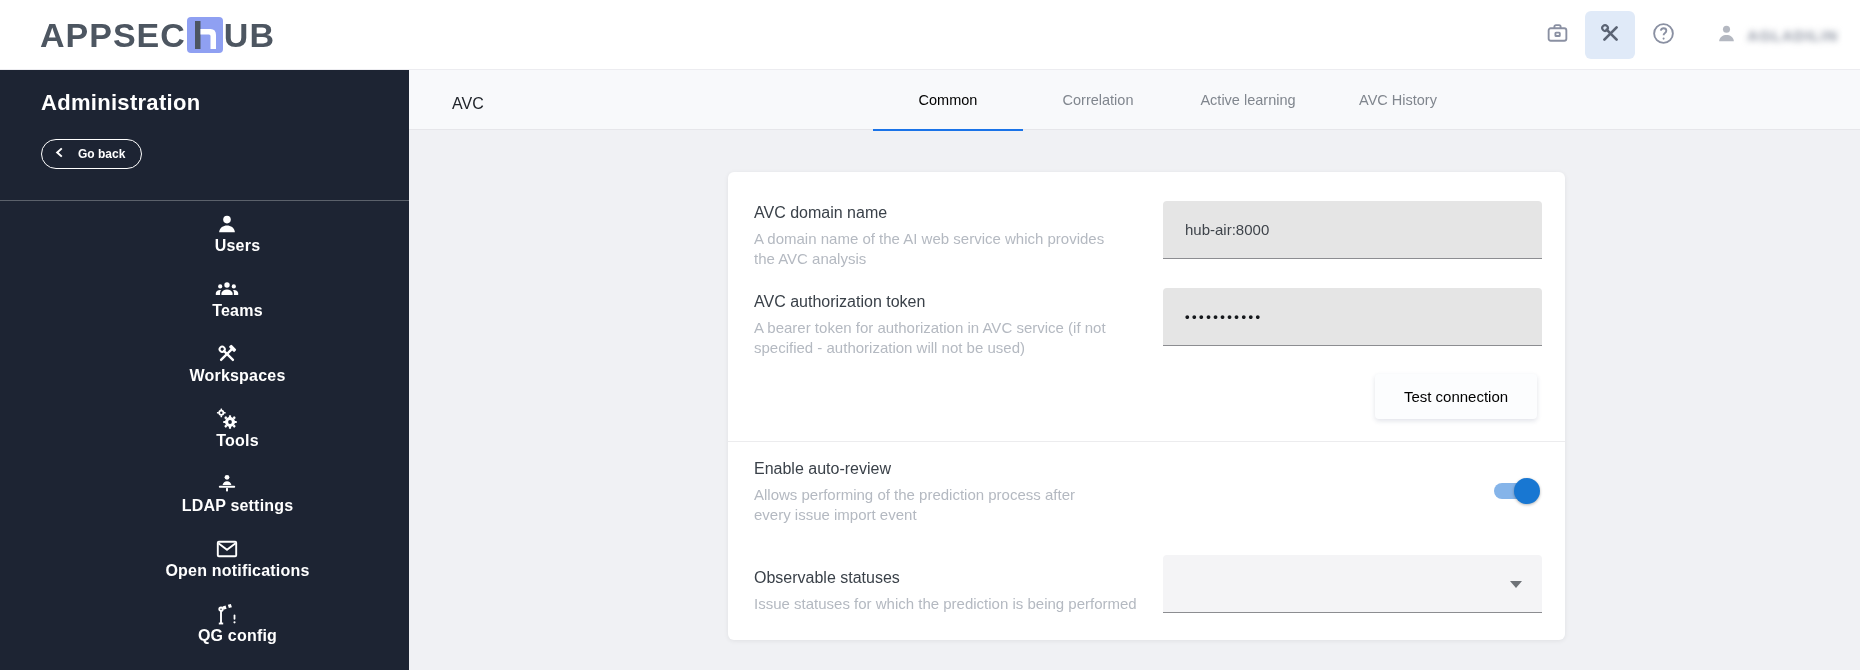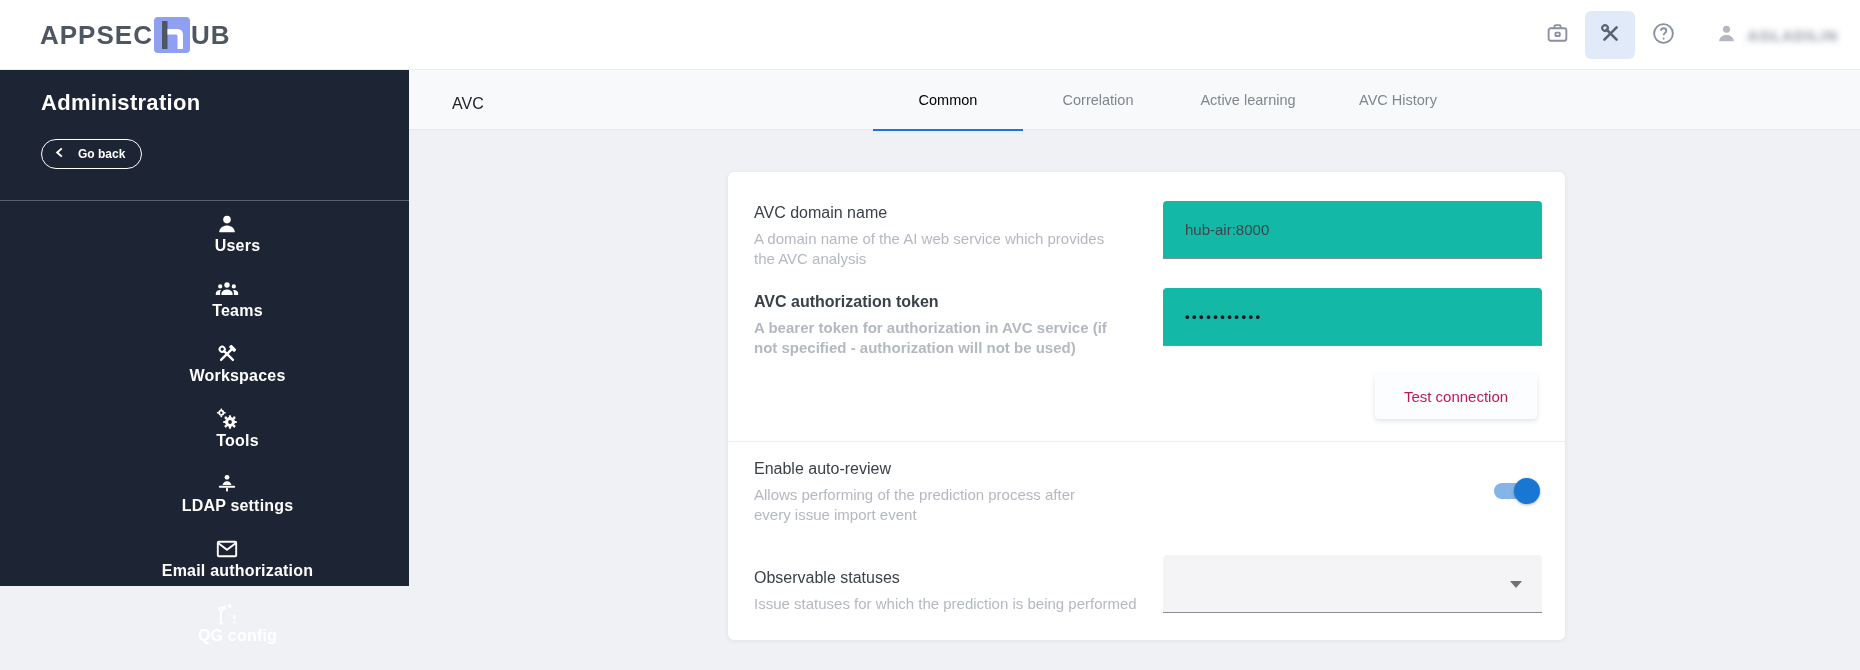--- a/index.html
+++ b/index.html
@@ -3,32 +3,32 @@
 <meta charset="utf-8">
 <style>
   * { margin:0; padding:0; box-sizing:border-box; }
   html,body { width:1860px; height:670px; }
   body { font-family:"Liberation Sans", sans-serif; background:#f0f1f4; overflow:hidden; }
   .app { position:relative; width:1860px; height:670px; }
 
   
   .topbar { position:absolute; left:0; top:0; width:1860px; height:70px; background:#ffffff; border-bottom:1px solid #ececf0; z-index:5; }
   .logo { position:absolute; left:40px; top:0; height:70px; display:flex; align-items:center; }
-  .logo-text { font-size:26px; font-weight:700; color:#4d5661; letter-spacing:1px; }
+  .logo-text { font-size:34px; font-weight:700; color:#4d5661; letter-spacing:1px; }
   .logo-h { display:inline-flex; width:36px; height:36px; margin:0 1px; vertical-align:-6px; }
   .top-actions { position:absolute; right:22px; top:0; height:70px; display:flex; align-items:center; }
   .icon-btn { width:44px; height:44px; display:flex; align-items:center; justify-content:center; color:#8a90a2; border-radius:6px; cursor:pointer; }
   .icon-btn.active { background:#e0eaf8; color:#5b6474; width:50px; height:48px; margin:0 6px; }
   .icon-btn svg { width:25px; height:25px; }
   .account { display:flex; align-items:center; margin-left:30px; }
   .account svg { width:23px; height:23px; color:#b4b8c1; }
   .account-name { margin-left:9px; font-size:15px; font-weight:700; color:#9096a4; letter-spacing:1px; filter:blur(3px); }
 
   
-  .sidebar { position:absolute; left:0; top:70px; width:409px; height:516px; background:#1d2433; color:#fff; }
+  .sidebar { position:absolute; left:0; top:70px; width:409px; height:600px; background:#1d2433; color:#fff; }
   .sidebar-title { margin:20px 0 0 41px; font-size:22px; font-weight:700; letter-spacing:.3px; }
   .goback { position:absolute; left:41px; top:69px; height:30px; padding:0 16px 0 12px; display:flex; align-items:center; gap:13px;
             border:1px solid #ffffff; border-radius:15px; background:transparent; color:#fff; font-size:12px; font-weight:700; cursor:pointer; font-family:inherit; }
   .goback svg { width:11px; height:11px; }
   .side-divider { position:absolute; left:0; top:130px; width:409px; height:1px; background:rgba(255,255,255,.28); }
   .nav { position:absolute; left:0; top:141px; width:409px; }
   .nav-item { height:65px; display:flex; align-items:center; padding-left:45px; cursor:pointer;flex-direction:column; }
   .nav-icon { width:26px; height:26px; display:flex; align-items:center; justify-content:center; color:#fff; }
   .nav-icon svg { width:24px; height:24px; }
   .nav-label { margin-left:21px; font-size:16px; font-weight:600; letter-spacing:.2px; }
@@ -41,31 +41,31 @@
   .tab { width:150px; height:60px; display:flex; align-items:center; justify-content:center; font-size:14.5px; color:#80868e; cursor:pointer; position:relative; }
   .tab.active { color:#000000; }
   .tab.active::after { content:""; position:absolute; left:0; bottom:-1px; width:150px; height:2px; background:#1a73e8; }
 
   
   .card { position:absolute; left:319px; top:102px; width:837px; height:468px; background:#ffffff; border-radius:6px; box-shadow:0 1px 5px rgba(0,0,0,.07); }
   .field-label { font-size:16px; color:#3a4149; }
   .field-desc { margin-top:7px; font-size:15px; line-height:1.35; color:#b4b9c1; }
   .labelblock { position:absolute; left:26px; }
   .lb-domain { top:32px; width:352px; }
-  .lb-token  { top:121px; width:362px;font-weight:bold; }
+  .lb-token  { top:121px; width:362px; }
   .lb-autoreview { top:288px; width:335px; }
   .lb-observable { top:397px; width:420px; }
 
-  .filled-input { position:absolute; left:435px; width:379px; height:58px; background:#14b8a6; border:none; border-bottom:1px solid #8c8d91;
+  .filled-input { position:absolute; left:435px; width:379px; height:58px; background:#e5e5e5; border:none; border-bottom:1px solid #8c8d91;
                   border-radius:4px 4px 0 0; font-family:inherit; font-size:15px; color:#3f444b; padding:0 14px 0 22px; outline:none; }
   .in-domain { top:29px; }
   .in-token  { top:116px; letter-spacing:2.5px; font-size:13px; font-weight:700; color:#15181c; }
 
   .test-btn { position:absolute; left:647px; top:202px; width:162px; height:45px; background:#fcfdfe; border:none; border-radius:4px;
-              box-shadow:0 2px 5px rgba(40,60,100,.14); font-family:inherit; font-size:15px; color:#be185d; cursor:pointer; }
+              box-shadow:0 2px 5px rgba(40,60,100,.14); font-family:inherit; font-size:15px; color:#000000; cursor:pointer; }
 
   .card-divider { position:absolute; left:0; top:269px; width:837px; height:1px; background:#ececee; }
 
   .toggle { position:absolute; left:766px; top:311px; width:42px; height:16px; border-radius:8px; background:#c6c9ce; cursor:pointer; }
   .toggle .thumb { position:absolute; left:-4px; top:-5px; width:26px; height:26px; border-radius:50%; background:#9ea2a8; box-shadow:0 1px 3px rgba(0,0,0,.3); }
   .toggle.on { background:#85b4e9; }
   .toggle.on .thumb { left:auto; right:-4px; background:#1877d2; }
 
   .select { position:absolute; left:435px; top:383px; width:379px; height:58px; background:#f4f4f6; border-bottom:1px solid #8c8d91;
             border-radius:4px 4px 0 0; display:flex; align-items:center; cursor:pointer; }
@@ -221,21 +221,21 @@
         </span>
         <span class="nav-label">LDAP settings</span>
       </div>
       <div class="nav-item">
         <span class="nav-icon">
           <svg viewBox="0 0 24 24" fill="none" stroke="currentColor" stroke-width="1.9">
               <rect x="2.8" y="4.8" width="18.4" height="14.4" rx="1"></rect>
               <path d="M3.4 6.2 12 12.8l8.6-6.6"></path>
             </svg>
         </span>
-        <span class="nav-label">Email authorization</span>
+        <span class="nav-label">Open notifications</span>
       </div>
       <div class="nav-item">
         <span class="nav-icon">
           <svg viewBox="0 0 24 24" fill="none" stroke="currentColor" stroke-width="1.9">
               <path d="M6 21.5V9"></path>
               <path d="M3.8 21.5h4.4"></path>
               <circle cx="6" cy="7.2" r="1.7"></circle>
               <path d="M8 6.2 18.6 2.8" stroke-width="3.4" stroke-dasharray="3.2 2.4"></path>
               <rect x="18.6" y="12.5" width="1.8" height="5.2" rx="0.9" fill="currentColor" stroke="none"></rect>
               <circle cx="19.5" cy="20.3" r="1.1" fill="currentColor" stroke="none"></circle>

